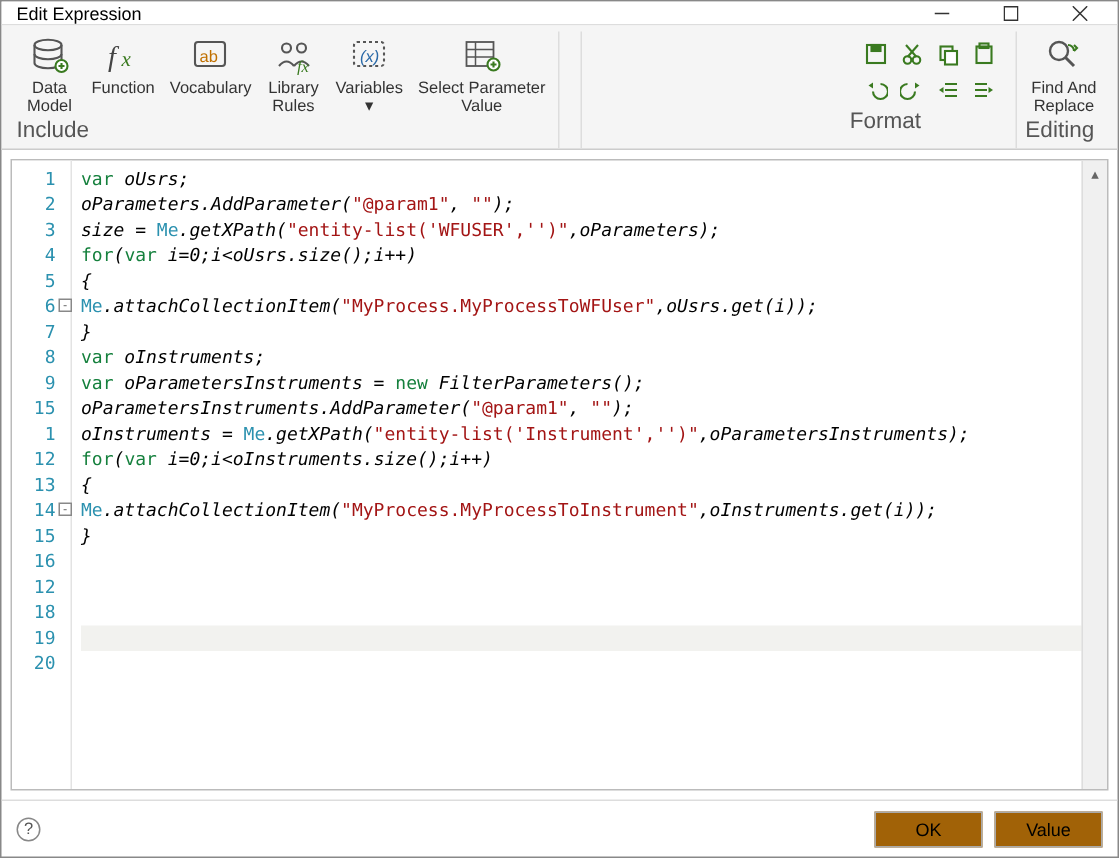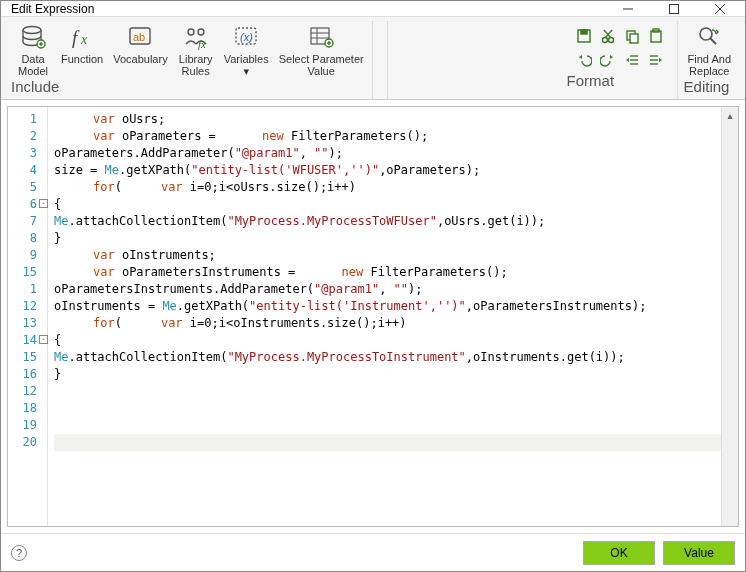--- a/index.html
+++ b/index.html
@@ -124,23 +124,23 @@
     padding: 4px 6px;
     font-family: Consolas, monospace;
     font-size: 12px;
     overflow: auto;
     position: relative;
   }
   .codeline {
     height: 17px; line-height: 17px; white-space: pre;
   }
   .hl-line { background: #f2f2ef; display:block; width:100%; }
-  .k { color: #c2410c; margin-left: 39px; }
+  .k { color: #15803d; }
   .s { color: #a31515; }
-  .p { color: #000; }
+  .p { color: #000; font-style: italic; }
   .teal { color: #2b91af; }
   .scrollbar {
     position:absolute; right:0; top:0; bottom:0; width:17px;
     background:#f0f0f0; border-left:1px solid #ddd;
   }
   .scroll-arrow {
     height:17px; display:flex; align-items:center; justify-content:center;
     color:#666; font-size:10px;
   }
 
@@ -150,21 +150,21 @@
     border-top: 1px solid #ddd;
     display: flex;
     align-items: center;
     padding: 0 10px;
     gap: 8px;
   }
   .footer .spacer { flex:1; }
   .footer-btn {
     min-width: 72px; height: 24px;
     border: 1px solid #aaa;
-    background: #84cc16;
+    background: #a16207;
     font-size: 12px;
     display:flex; align-items:center; justify-content:center;
     padding: 0 14px;
   }
   .help-ico {
     width:16px; height:16px; border:1px solid #888; border-radius:50%;
     display:flex; align-items:center; justify-content:center;
     font-size:11px; color:#555;
   }
 </style>
@@ -371,21 +371,20 @@
       <div class="ln">14<div class="fold">-</div></div>
       <div class="ln">15</div>
       <div class="ln">16</div>
       <div class="ln">12</div>
       <div class="ln">18</div>
       <div class="ln">19</div>
       <div class="ln">20</div>
     </div>
   <div class="codearea" id="codearea">
       <div class="codeline"><span class="k">var</span><span class="p"> oUsrs;</span></div>
-      <div class="codeline"><span class="k">var</span><span class="p"> oParameters = </span><span class="k">new</span><span class="p"> FilterParameters();</span></div>
       <div class="codeline"><span class="p">oParameters.AddParameter(</span><span class="s">"@param1"</span><span class="p">, </span><span class="s">""</span><span class="p">);</span></div>
       <div class="codeline"><span class="p">size = </span><span class="teal">Me</span><span class="p">.getXPath(</span><span class="s">"entity-list('WFUSER','')"</span><span class="p">,oParameters);</span></div>
       <div class="codeline"><span class="k">for</span><span class="p">(</span><span class="k">var</span><span class="p"> i=0;i&lt;oUsrs.size();i++)</span></div>
       <div class="codeline"><span class="p">{</span></div>
       <div class="codeline"><span class="teal">Me</span><span class="p">.attachCollectionItem(</span><span class="s">"MyProcess.MyProcessToWFUser"</span><span class="p">,oUsrs.get(i));</span></div>
       <div class="codeline"><span class="p">}</span></div>
       <div class="codeline"><span class="k">var</span><span class="p"> oInstruments;</span></div>
       <div class="codeline"><span class="k">var</span><span class="p"> oParametersInstruments = </span><span class="k">new</span><span class="p"> FilterParameters();</span></div>
       <div class="codeline"><span class="p">oParametersInstruments.AddParameter(</span><span class="s">"@param1"</span><span class="p">, </span><span class="s">""</span><span class="p">);</span></div>
       <div class="codeline"><span class="p">oInstruments = </span><span class="teal">Me</span><span class="p">.getXPath(</span><span class="s">"entity-list('Instrument','')"</span><span class="p">,oParametersInstruments);</span></div>

